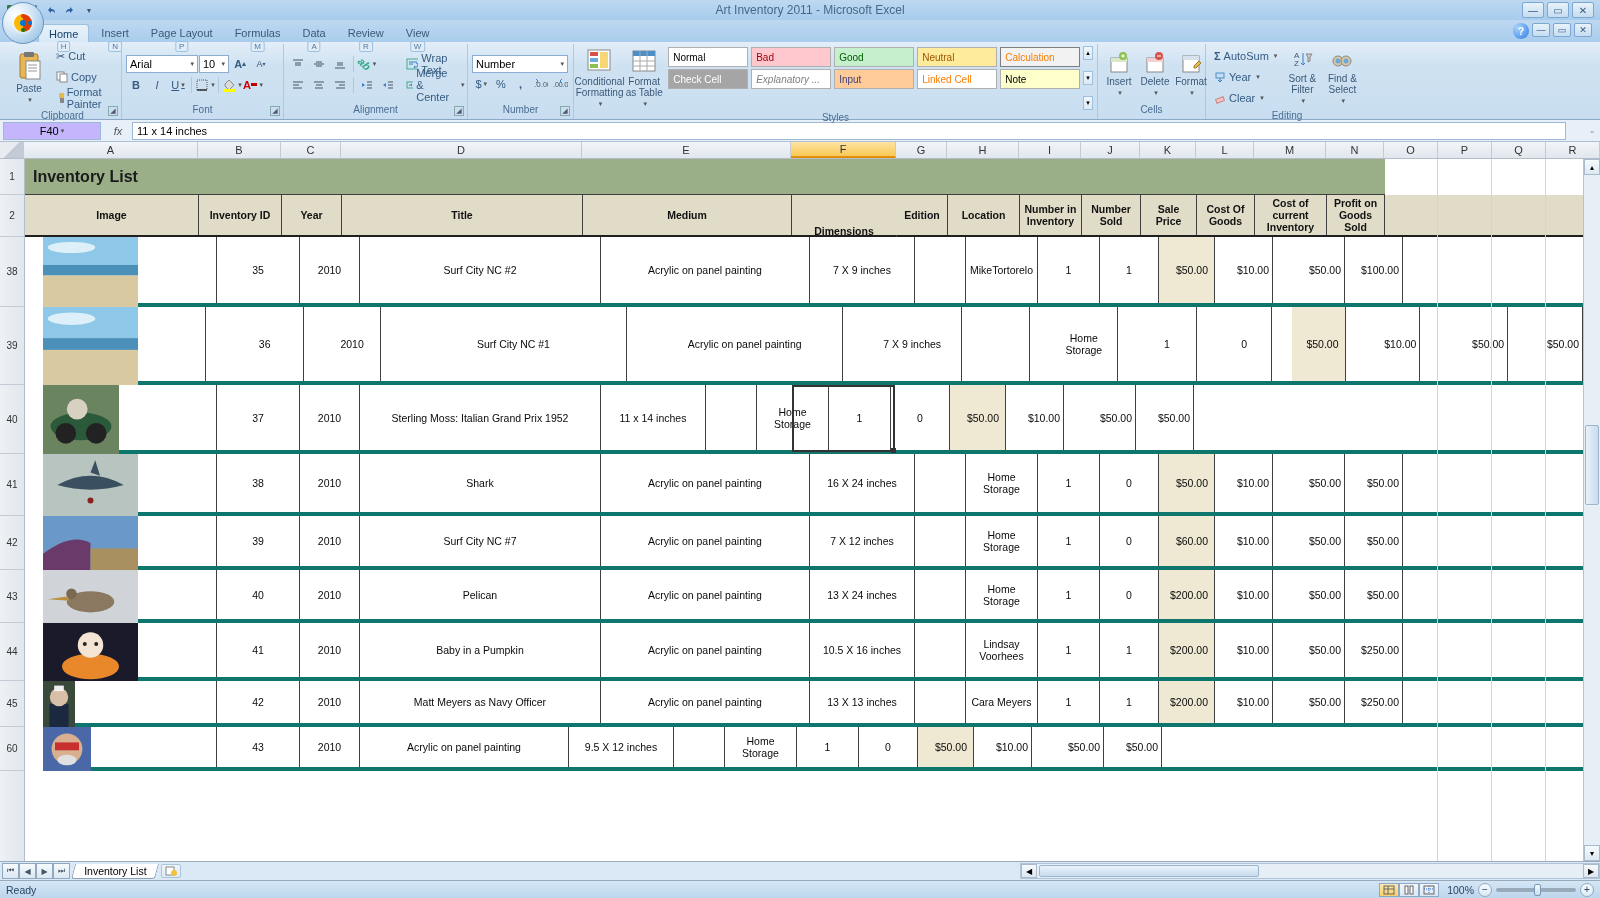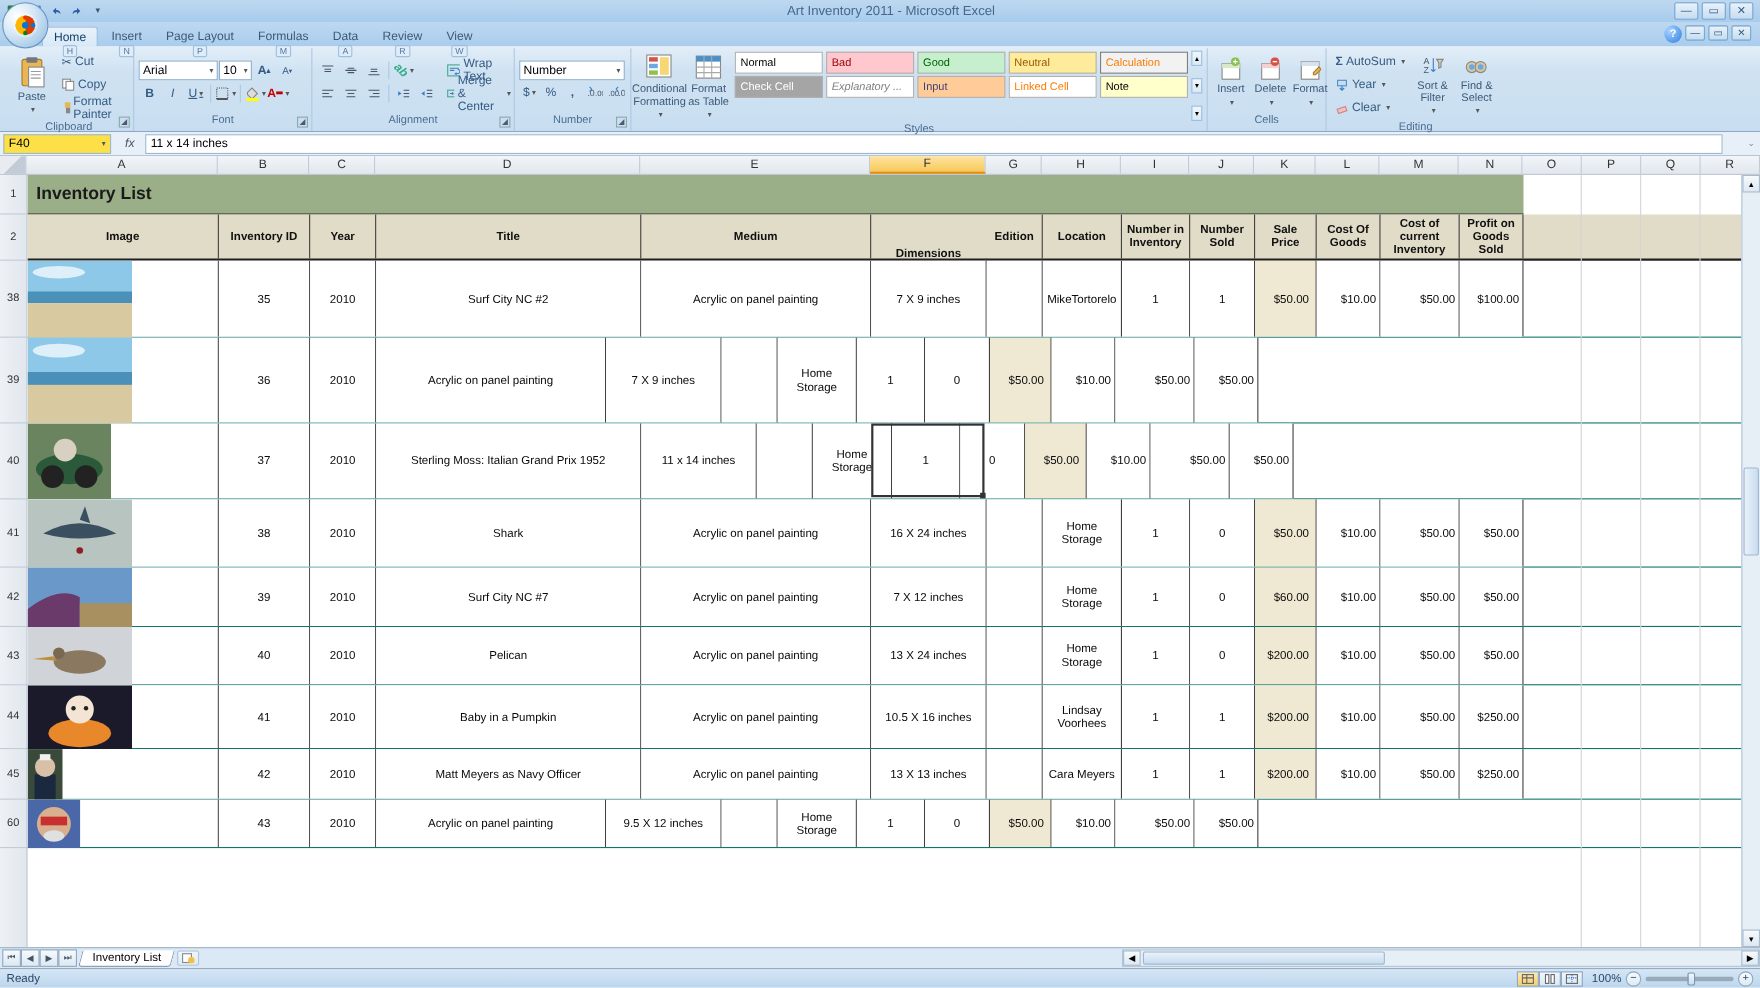--- a/index.html
+++ b/index.html
@@ -48,40 +48,40 @@
 .style-check { background:#a5a5a5; color:#fff;}
 .style-explan { background:#fff; color:#7f7f7f; font-style:italic;}
 .style-input { background:#ffcc99; color:#3f3f76;}
 .style-linked { background:#fff; color:#fa7d00;}
 .style-note { background:#ffffcc; color:#000;}
 .style-scroll { display:flex;flex-direction:column; justify-content:space-between; width:14px;}
 .style-scroll div { height:14px;border:1px solid #9cc0e0; display:flex;align-items:center;justify-content:center;font-size:7px;background:linear-gradient(#f0f6fc,#dce9f4);}
 
 
 .fnbar { height: 22px; background:#e7f0f8; border-bottom:1px solid #b0c0d0; display:flex; align-items:center; }
-.name-box { width:98px; height:18px; margin:0 3px; background:#fde047; border:1px solid #9db8d4; display:flex; align-items:center; padding:0 4px; font-size:11px; justify-content:space-between;}
+.name-box { width:98px; height:18px; margin:0 3px; background:#c4b5fd; border:1px solid #9db8d4; display:flex; align-items:center; padding:0 4px; font-size:11px; justify-content:center;}
 .fx-btn { width:20px; text-align:center; font-style:italic; color:#555; font-size:11px; margin:0 4px;}
 .formula-input { flex:1; height:18px; background:#fff; border:1px solid #9db8d4; padding:0 4px; font-size:11px; display:flex; align-items:center; margin-right:18px;}
 .fn-expand { width:16px; text-align:center; color:#888; font-size:8px;}
 
 
 .colhead-row { height:17px; background:linear-gradient(#f2f5f9,#e1e7ee); border-bottom:1px solid #b4bdc8; display:flex; }
 .select-all { width:25px; border-right:1px solid #c2cbd6; background:linear-gradient(135deg,#e8ecf1 50%,#c2cbd6 50%);}
 .ch { border-right:1px solid #c2cbd6; text-align:center; font-size:11px; color:#333; display:flex; align-items:center; justify-content:center;}
 .ch.sel-col { background: linear-gradient(#fde3a3,#f9c956); border-bottom:2px solid #e08e0b; }
 
 
 .grid-wrap { position:relative; height: calc(898px - 20px - 22px - 78px - 22px - 17px - 19px - 18px); display:flex; overflow:hidden; background:#fff;}
 .rowheads { width:25px; background:linear-gradient(90deg,#eef1f5,#e1e7ee); border-right:1px solid #b4bdc8; flex-shrink:0;}
 .rh { border-bottom:1px solid #c2cbd6; text-align:center; font-size:10px; color:#333; display:flex; align-items:center; justify-content:center;}
 .grid { position:relative; flex:1; overflow:hidden;}
 .inv-title-row { height:36px; background:#9aaf88; display:flex; align-items:center; padding-left:8px; font-weight:bold; font-size:16px; color:#1a1a1a; border-bottom:1px solid #404040; width:1360px;}
 .header-row { height:42px; display:flex; background:#e0dcc8; border-bottom:2px solid #202020;}
 .hc { border-right:1px solid #404040; font-size:10.5px; font-weight:bold; color:#111; display:flex; align-items:center; justify-content:center; text-align:center; padding:2px 3px; line-height:1.15;}
-.data-row { display:flex; border-bottom:1px solid #0f766e;}
+.data-row { display:flex; border-bottom:4px solid #0f766e;margin-left:18px;}
 .dc { border-right:1px solid #404040; font-size:10.5px; color:#0a0a0a; display:flex; align-items:center; justify-content:center; text-align:center; padding:0 3px; background:#fff;}
 .dc.img { background:#fff; justify-content:flex-start; padding:0;}
 .dc.right { justify-content:flex-end;}
 .dc.money { background:#efe8d3; justify-content:flex-end; padding-right:6px;}
 .thumb { align-self:flex-start;}
 
 .active-cell { position:absolute; border:2px solid #333; pointer-events:none; }
 .active-cell::after { content:''; position:absolute; right:-3px; bottom:-3px; width:5px; height:5px; background:#333;}
 
 .extra-grid { position:absolute; top:0; left:1359px; right:0; bottom:0;}
@@ -630,31 +630,32 @@
         <div class="dc " style="width: 105px;">7 X 9 inches</div>
         <div class="dc " style="width: 51px;"></div>
         <div class="dc " style="width: 72px;">MikeTortorelo</div>
         <div class="dc " style="width: 62px;">1</div>
         <div class="dc " style="width: 59px;">1</div>
         <div class="dc money" style="width: 56px;">$50.00</div>
         <div class="dc right" style="width: 58px;">$10.00</div>
         <div class="dc right" style="width: 72px;">$50.00</div>
         <div class="dc right" style="width: 58px;">$100.00</div>
       </div>
-      <div class="data-row" style="height: 78px;">
+      <div class="data-row" style="height: 78px; gap: 20px;">
         <div class="dc img" style="width: 174px;">
           <svg width="95" height="78" class="thumb">
             <rect width="95" height="42.900000000000006" fill="#8ec8e8"></rect>
             <rect y="31.200000000000003" width="95" height="11.7" fill="#4a90b8"></rect>
             <rect y="42.900000000000006" width="95" height="35.1" fill="#d9c9a0"></rect>
             <ellipse cx="28.5" cy="11.7" rx="23.75" ry="6.24" fill="#fff" opacity=".7"></ellipse>
           </svg>
         </div>
         <div class="dc " style="width: 83px;">36</div>
         <div class="dc " style="width: 60px;">2010</div>
+        <div class="dc " style="width: 241px;">Surf City NC #1</div>
         <div class="dc " style="width: 209px;">Acrylic on panel painting</div>
         <div class="dc " style="width: 105px;">7 X 9 inches</div>
         <div class="dc " style="width: 51px;"></div>
         <div class="dc " style="width: 72px;">Home Storage</div>
         <div class="dc " style="width: 62px;">1</div>
         <div class="dc " style="width: 59px;">0</div>
         <div class="dc money" style="width: 56px;">$50.00</div>
         <div class="dc right" style="width: 58px;">$10.00</div>
         <div class="dc right" style="width: 72px;">$50.00</div>
         <div class="dc right" style="width: 58px;">$50.00</div>

